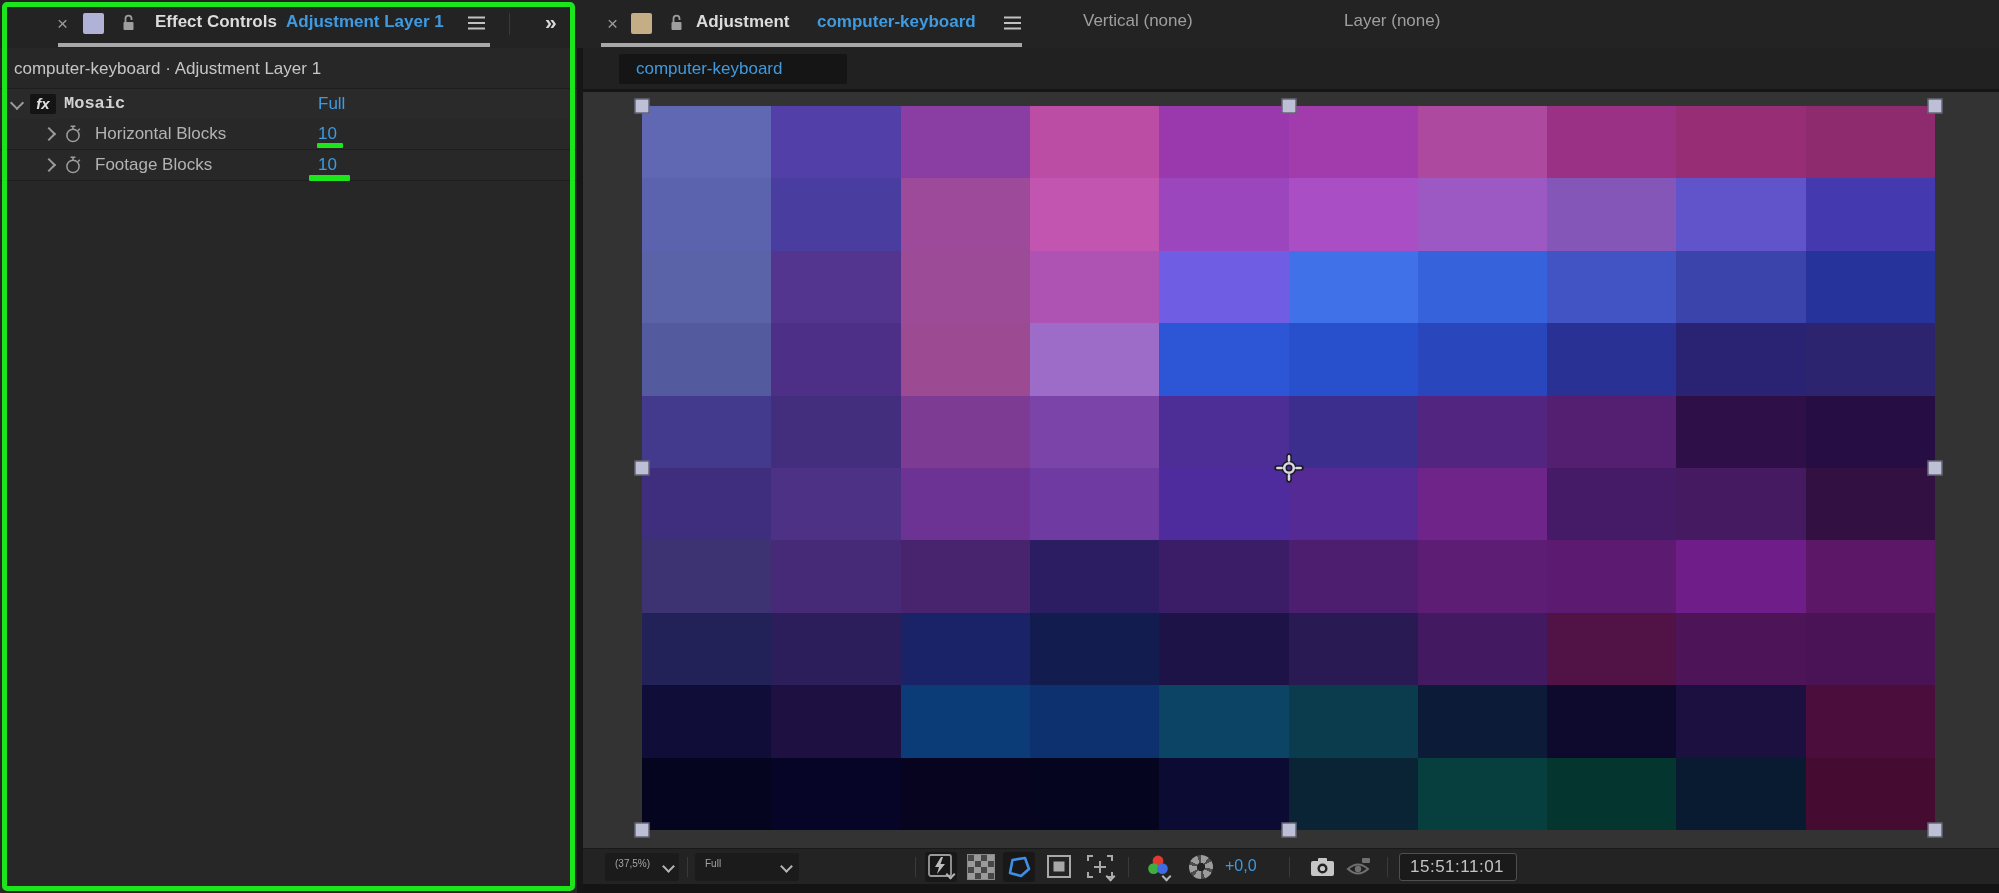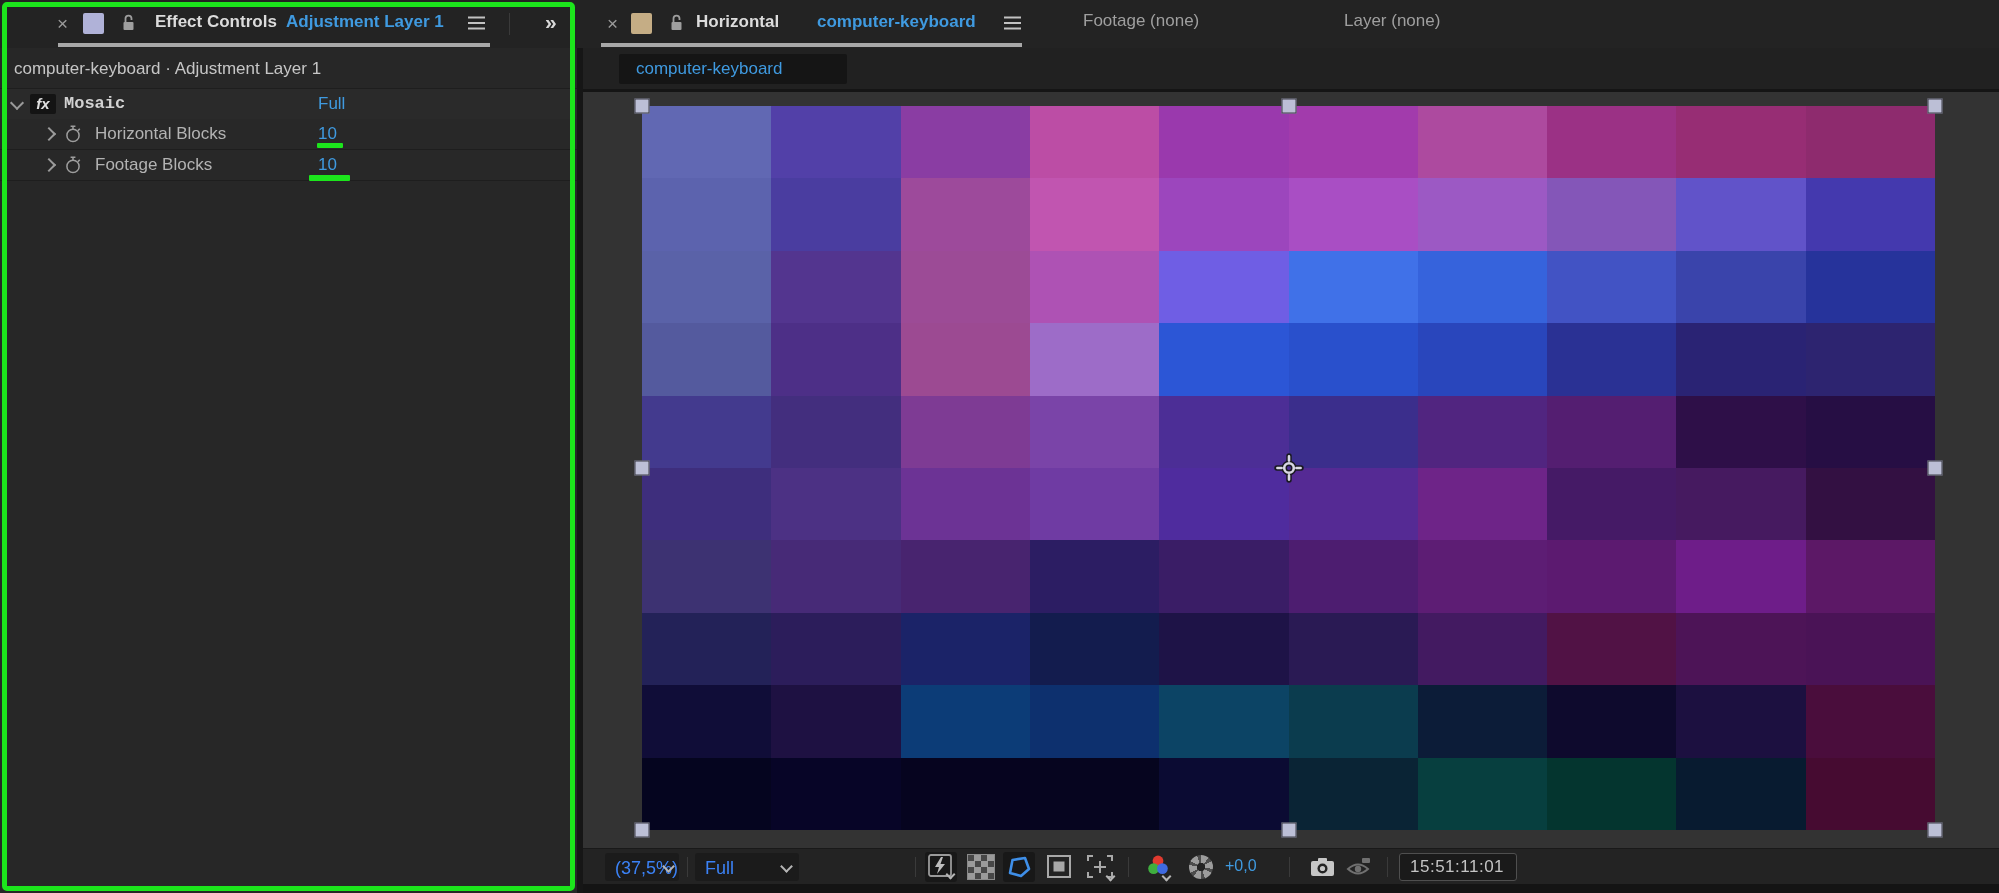--- a/index.html
+++ b/index.html
@@ -51,21 +51,21 @@
   #viewer{left:6px;top:92px;width:1416px;height:756px;background:#333333;}
   #mosaic{left:59px;top:14px;width:1293px;height:724px;display:grid;
           grid-template-columns:repeat(10,1fr);grid-template-rows:repeat(10,1fr);}
   .cell{width:100%;height:100%;}
   .handle{width:13px;height:13px;background:#bcbfd6;border:1px solid #3c3c46;
           transform:translate(-50%,-50%);z-index:20;}
 
   
   #toolbar{left:6px;top:848px;width:1416px;height:36px;background:#232323;border-top:1px solid #191919;}
   .dd-box{top:4px;height:28px;background:#1b1b1b;border-radius:3px;}
-  .dd-label{position:absolute;left:10px;top:5px;font-size:18px;color:#3b82f6;white-space:nowrap;}
+  .dd-label{position:absolute;left:10px;top:5px;font-size:10px;color:#a3a3a3;white-space:nowrap;}
   .dd-chev{position:absolute;width:7px;height:7px;border-right:2px solid #b5b5b5;border-bottom:2px solid #b5b5b5;
            transform:rotate(45deg);top:9px;}
   .tb-div{width:1px;height:20px;background:#3a3a3a;top:8px;}
   .tb-btn{top:3px;width:32px;height:30px;border-radius:3px;}
   .pressed{background:#181818;}
   .mini-chev{position:absolute;width:5px;height:5px;border-right:2px solid #b5b5b5;border-bottom:2px solid #b5b5b5;
              transform:rotate(45deg);}
   .exposure{font-size:16px;color:#3f9ae0;top:8px;}
   #timecode-box{top:4px;width:116px;height:26px;background:#1a1a1a;border:1px solid #4f4f4f;border-radius:3px;}
   #timecode-box span{position:absolute;left:10px;top:3px;font-size:17px;color:#c4c4c4;letter-spacing:.5px;}
@@ -154,25 +154,25 @@
 
     <div class="abs tabbar">
       <span class="abs close-x" style="left:30px;top:14px;">×</span>
       <span class="abs swatch" style="left:54px;top:13px;background:#c5ad85;"></span>
       <span class="abs" style="left:91px;top:13px;">
         <svg width="17" height="20" viewBox="0 0 17 20">
           <rect x="3.5" y="9" width="10" height="8" rx="1" fill="#9e9e9e"></rect>
           <path d="M5.5 9 V5.6 a3 3 0 0 1 6 0 V7" fill="none" stroke="#9e9e9e" stroke-width="1.8"></path>
         </svg>
       </span>
-      <span class="abs panel-title" style="left:119px;top:12px;">Horizontal</span>
+      <span class="abs panel-title" style="left:119px;top:12px;">Adjustment</span>
       <span class="abs panel-target" style="left:240px;top:12px;">computer-keyboard</span>
       <span class="abs menu-lines" style="left:427px;"></span>
       <span class="abs tab-underline" style="left:24px;width:421px;"></span>
-      <span class="abs inactive-tab" style="left:506px;">Footage (none)</span>
+      <span class="abs inactive-tab" style="left:506px;">Vertical (none)</span>
       <span class="abs inactive-tab" style="left:767px;">Layer (none)</span>
     </div>
 
     <div class="abs" id="breadcrumb-bar">
       <div class="abs" id="bc-tab">
         <span>computer-keyboard</span>
       </div>
     </div>
     <div class="abs" id="bc-divider"></div>
 

